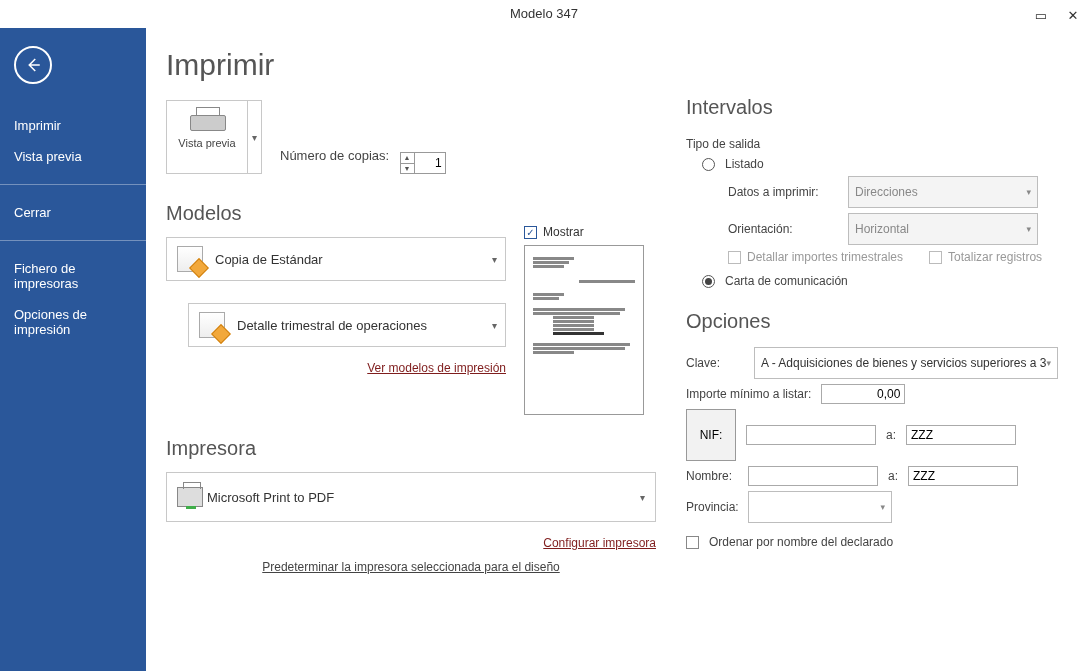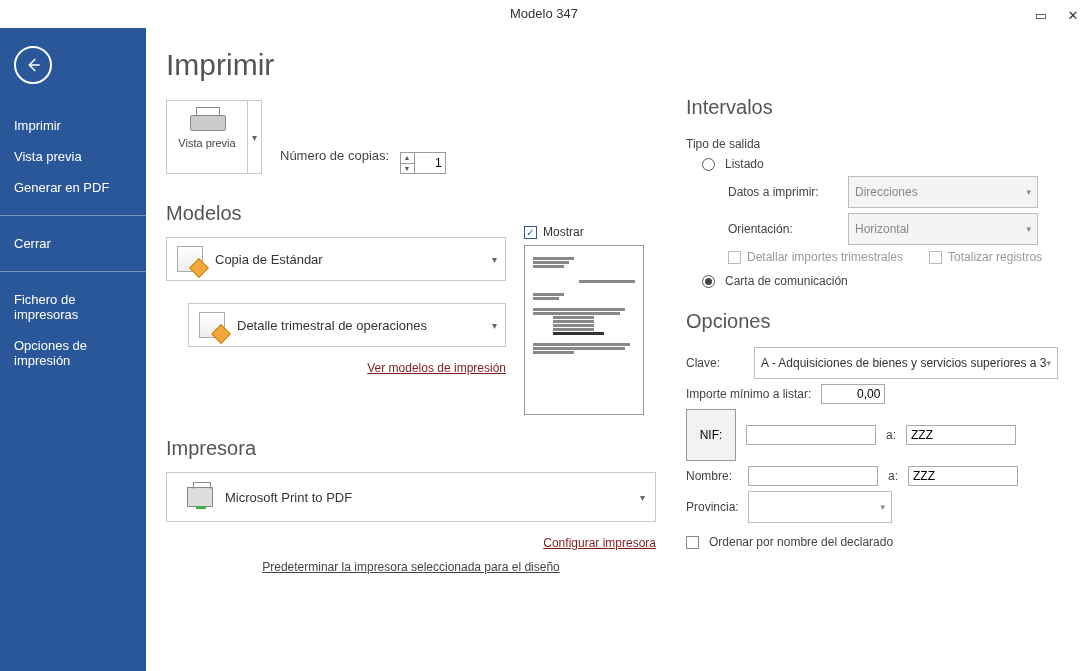--- a/index.html
+++ b/index.html
@@ -40,21 +40,21 @@
   .model-box { border:1px solid #c8c8c8; display:flex; align-items:center; padding:8px 10px; gap:12px; margin-top:12px; position:relative;}
   .model-box.indent { margin-left:22px; }
   .model-box .dd { position:absolute; right:8px; color:#666; font-size:10px;}
   .model-icon { width:26px; height:26px; background:linear-gradient(#fff,#eee); border:1px solid #aaa; position:relative;}
   .model-icon::after{content:""; position:absolute; right:-4px; bottom:-4px; width:12px; height:12px; background:#f2a83b; border:1px solid #d08010; transform:rotate(45deg);}
   .model-lbl { font-size:13px; color:#333;}
 
   .link-right { display:block; text-align:right; font-size:12px; color:#7f1d1d; text-decoration:underline; margin-top:14px; }
   .link-center { display:block; text-align:center; font-size:12px; color:#444; text-decoration:underline; margin-top:10px;}
 
-  .printer-sel { border:1px solid #c8c8c8; padding:14px 20px; display:flex; align-items:center; gap:12px; margin-top:12px; position:relative;}
+  .printer-sel { border:1px solid #c8c8c8; padding:14px 10px; display:flex; align-items:center; gap:4px; margin-top:12px; position:relative;}
   .printer-sel .dd{position:absolute; right:10px; color:#666; font-size:10px;}
   .psmall{ width:26px; height:20px; border:1px solid #888; background:#ddd; position:relative;}
   .psmall::before{content:"";position:absolute;left:5px;top:-6px;width:16px;height:6px;border:1px solid #888;border-bottom:none;}
   .psmall::after{content:"";position:absolute;left:8px;bottom:-3px;width:10px;height:3px;background:#3fae49;}
 
   .mostrar-row{display:flex;align-items:center;gap:6px; font-size:12px; color:#333; margin-bottom:6px;}
   .chk{width:13px;height:13px;border:1px solid #2a579a; display:inline-flex;align-items:center;justify-content:center;font-size:10px;color:#2a579a;}
   .doc-thumb{width:120px;height:170px;border:1px solid #999; padding:10px 8px; font-size:3px; line-height:1.4; color:#666; background:#fff;}
   .doc-thumb .blk{height:3px;background:#888;margin:1px 0;}
 
@@ -82,21 +82,20 @@
 
 <div class="app">
   <div class="sidebar">
     <div class="back-circle">
       <svg width="18" height="18" viewBox="0 0 24 24" fill="none" stroke="#fff" stroke-width="2">
           <path d="M15 4l-8 8 8 8M7 12h14"></path>
         </svg>
     </div>
     <div class="side-item">Imprimir</div>
     <div class="side-item">Vista previa</div>
-    <div class="side-item">Generar en PDF</div>
     <div class="side-sep"></div>
     <div class="side-item">Cerrar</div>
     <div class="side-sep"></div>
     <div class="side-item">Fichero de impresoras</div>
     <div class="side-item">Opciones de impresión</div>
   </div>
 
   <div class="main">
     <div class="col-left">
       <h1 class="hdr">Imprimir</h1>
@@ -224,21 +223,21 @@
       <div class="form-row" style="margin-top:14px;">
         <span style="width:58px;">Clave:</span>
         <div class="select" style="width:304px;background:#fff;color:#333;">
           <span style="white-space:nowrap;overflow:hidden;">A - Adquisiciones de bienes y servicios superiores a 3.005,0</span>
             <span class="ar">▾</span>
         </div>
       </div>
 
       <div class="form-row">
         <span>Importe mínimo a listar:</span>
-        <input class="txt" style="width: 64px; text-align: right;" value="0,00">
+        <input class="txt" style="width: 84px; text-align: right;" value="0,00">
       </div>
 
       <div class="form-row">
         <button class="btn-sm" style="width:50px;">NIF:</button>
         <input class="txt" style="width: 130px;">
         <span>a:</span>
         <input class="txt" style="width: 110px;" value="ZZZ">
       </div>
 
       <div class="form-row">

